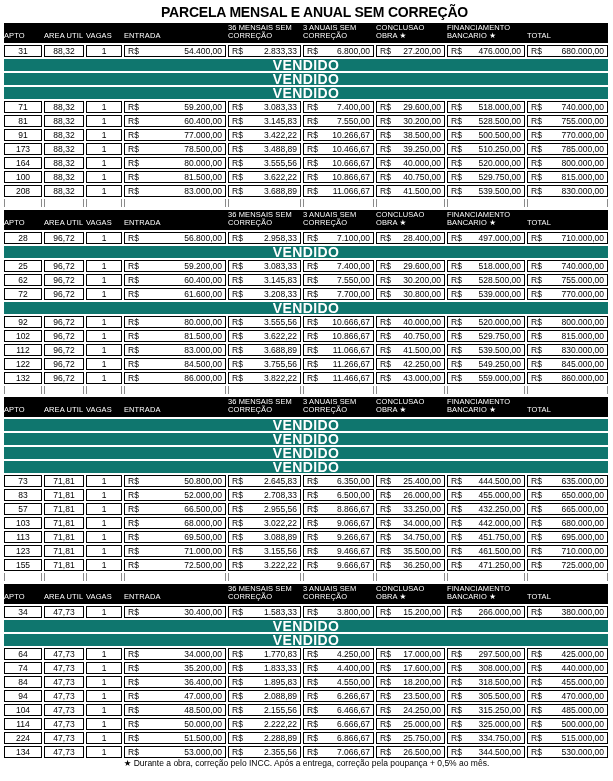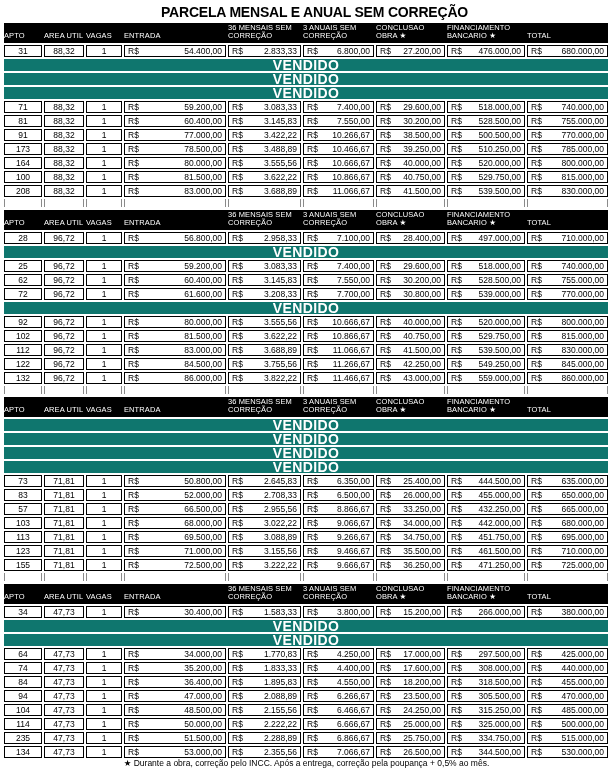--- a/index.html
+++ b/index.html
@@ -1071,21 +1071,21 @@
           <div class="cell money c7">
             <span class="pre">R$</span>
             <span class="val">325.000,00</span>
           </div>
           <div class="cell money c8">
             <span class="pre">R$</span>
             <span class="val">500.000,00</span>
           </div>
         </div>
         <div class="row">
-          <div class="cell c0">235</div>
+          <div class="cell c0">224</div>
           <div class="cell c1">47,73</div>
           <div class="cell c2">1</div>
           <div class="cell money c3">
             <span class="pre">R$</span>
             <span class="val">51.500,00</span>
           </div>
           <div class="cell money c4">
             <span class="pre">R$</span>
             <span class="val">2.288,89</span>
           </div>

